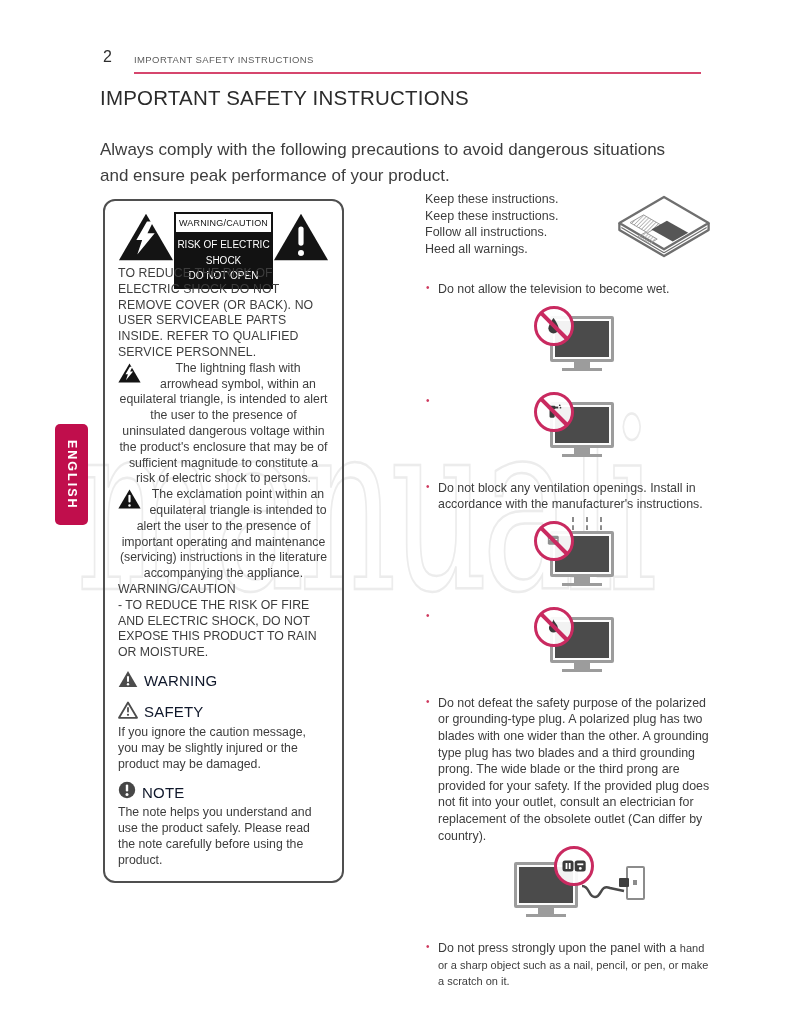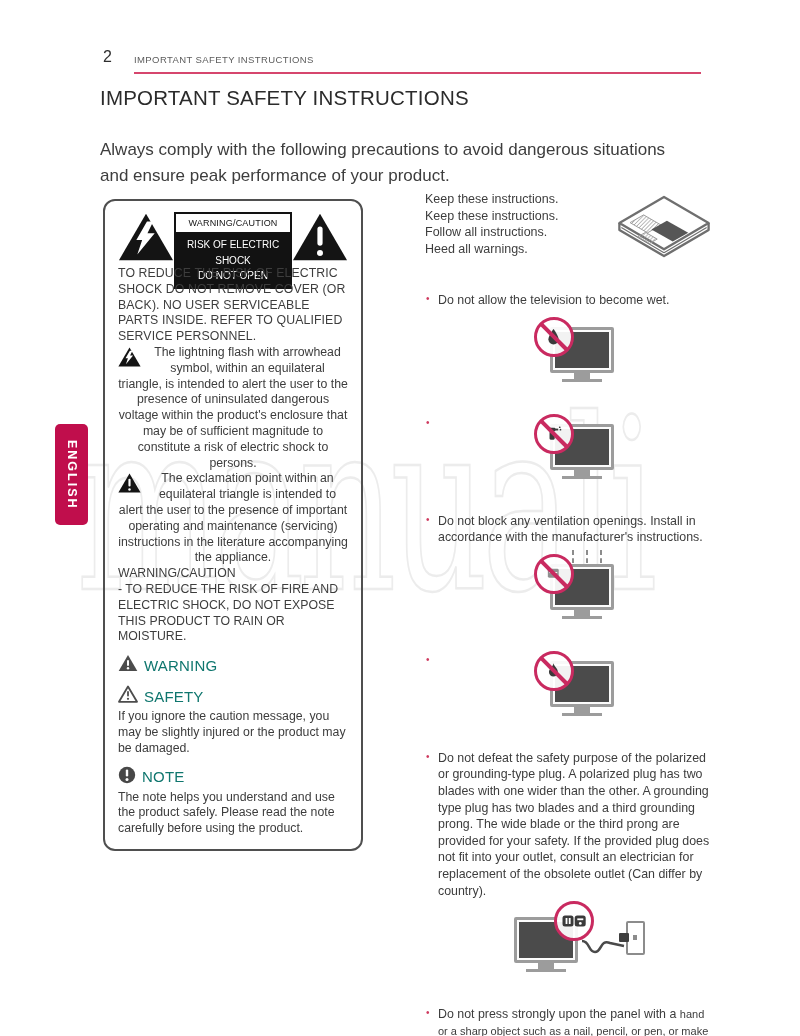--- a/index.html
+++ b/index.html
@@ -16,39 +16,39 @@
   .hdr-num{position:absolute;left:0;top:0;font-size:16px;color:#2e2e2e;}
   .hdr-title{position:absolute;left:31px;top:6px;font-size:9.5px;letter-spacing:.4px;color:#5c5c5c;}
   .hdr-rule{position:absolute;left:31px;top:24px;width:567px;height:2px;background:#d6466d;}
   .h1{position:absolute;left:100px;top:86px;font-size:20.5px;letter-spacing:.2px;color:#2b2b2b;font-weight:400;}
   .intro{position:absolute;left:100px;top:137px;width:572px;font-size:17px;line-height:1.5;color:#3d3d3d;}
   
   .etab{position:absolute;left:55px;top:424px;width:33px;height:101px;background:#c00e4c;border-radius:5px;
         display:flex;align-items:center;justify-content:center;writing-mode:vertical-rl;
         color:#fff;font-size:12.5px;font-weight:bold;letter-spacing:2px;z-index:2;}
   
-  .wbox{position:absolute;left:103px;top:199px;width:260px;box-sizing:border-box;z-index:1;
+  .wbox{position:absolute;left:103px;top:199px;width:241px;box-sizing:border-box;z-index:1;
         border:2px solid #4f4f4f;border-radius:12px;padding:11px 13px 12px;background:transparent;}
   .symrow{display:flex;justify-content:space-between;align-items:flex-start;height:54px;}
   .labelbox{width:122px;background:#121212;border:2px solid #121212;text-align:center;}
   .label-top{background:#fff;color:#121212;font-size:9px;letter-spacing:.2px;padding:4px 1px;border-bottom:3px solid #121212;}
   .label-sub{color:#fff;font-size:10px;line-height:1.55;padding:2px 0 3px;}
   .wbox p{margin:0;font-size:12.3px;line-height:15.8px;}
   .p-shock{margin-top:8px;letter-spacing:.1px;}
   .p-ind{margin-top:9px;text-align:center;}
   .inline-tri{float:left;margin:2px 6px 0 0;}
   .wc-head{margin-top:9px;}
   .sec-head{display:flex;align-items:center;gap:6px;margin:9px 0 2px;}
-  .sec-head .txt{font-size:15px;color:#0f766e;letter-spacing:.2px;}
+  .sec-head .txt{font-size:15px;color:#0f172a;letter-spacing:.2px;}
   
   .rcol{position:absolute;left:425px;top:191px;width:288px;z-index:1;}
   .readrow{display:flex;justify-content:space-between;}
   .readlines div{font-size:12.5px;line-height:16.6px;}
   .book{margin:4px 2px 0 0;}
-  .bullet{position:relative;padding-left:13px;margin-top:29px;}
+  .bullet{position:relative;padding-left:13px;margin-top:18px;}
   .bullet::before{content:"•";position:absolute;left:1px;top:1px;font-size:10px;color:#cf3a5f;}
   .b-text{margin:0;font-size:12.4px;line-height:16.6px;}
   .b-text .small{font-size:11px;}
   
   .tvicon{position:relative;width:132px;height:68px;margin:10px auto 6px;}
   .tvicon.wide{width:176px;}
   .tv{position:absolute;left:40px;top:8px;width:58px;height:40px;border:3px solid #9c9c9c;background:#4b4b4b;
       border-radius:2px;box-shadow:inset 0 0 0 2px #fcfcfc;}
   .tvicon.wide .tv{left:26px;}
   .tv::after{content:"";position:absolute;left:50%;bottom:-9px;transform:translateX(-50%);width:16px;height:6px;background:#9c9c9c;}

